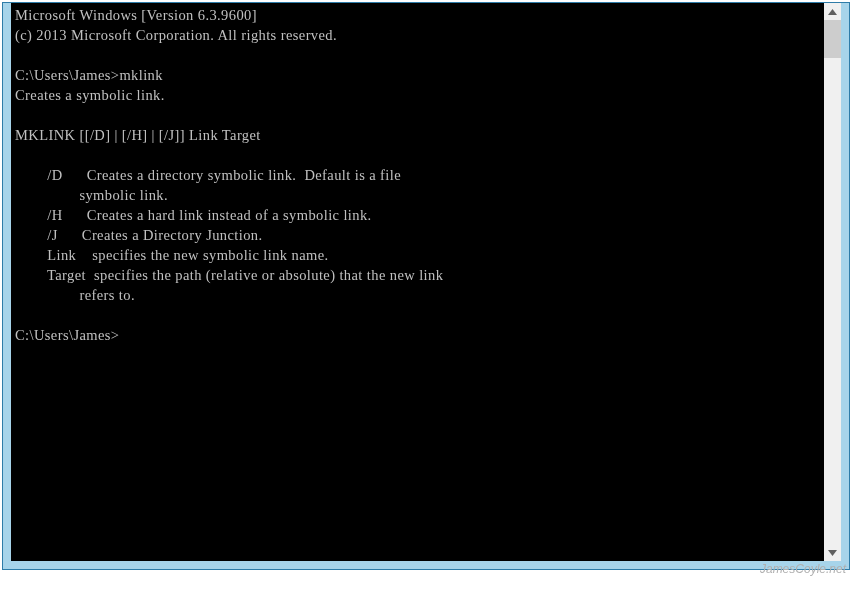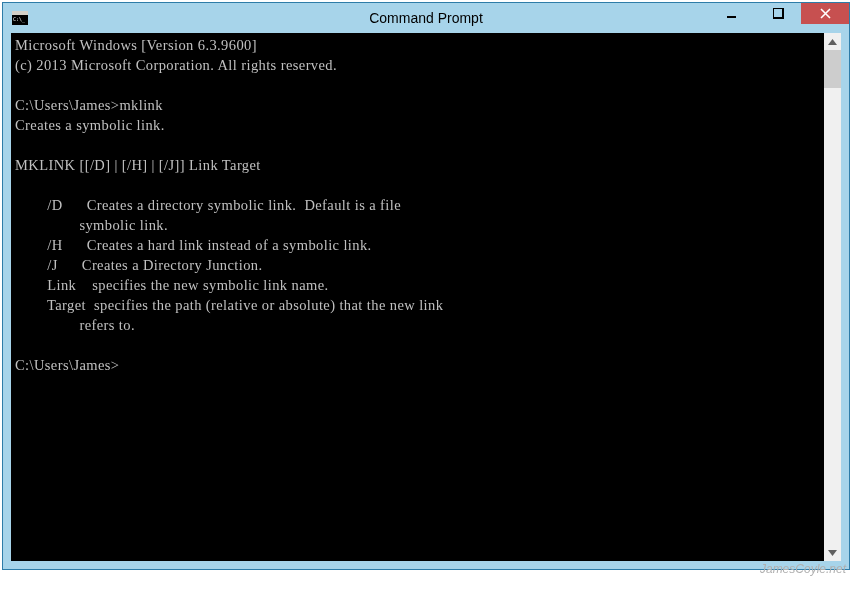--- a/index.html
+++ b/index.html
@@ -128,41 +128,20 @@
     font-size: 12px;
     color: #b0b0b0;
     font-family: "Segoe UI", sans-serif;
     font-style: italic;
   }
 </style>
 </head>
 <body>
 
 <div class="window">
-  <div class="titlebar">
-    <div class="app-icon"></div>
-    <div class="title-text">Command Prompt</div>
-    <div class="win-controls">
-      <div class="win-btn">
-        <svg width="11" height="11" viewBox="0 0 11 11">
-            <rect x="0" y="8" width="9" height="2" fill="#000"></rect>
-          </svg>
-      </div>
-      <div class="win-btn">
-        <svg width="11" height="11" viewBox="0 0 11 11">
-            <rect x="0" y="0" width="10" height="10" fill="none" stroke="#000" stroke-width="2"></rect>
-          </svg>
-      </div>
-      <div class="win-btn close">
-        <svg width="11" height="11" viewBox="0 0 11 11">
-            <path d="M1 1 L10 10 M10 1 L1 10" stroke="#fff" stroke-width="1.6"></path>
-          </svg>
-      </div>
-    </div>
-  </div>
   <div class="client-area">
     <div class="console" id="console">Microsoft Windows [Version 6.3.9600]
 (c) 2013 Microsoft Corporation. All rights reserved.
 
 C:\Users\James&gt;mklink
 Creates a symbolic link.
 
 MKLINK [[/D] | [/H] | [/J]] Link Target
 
         /D      Creates a directory symbolic link.  Default is a file

